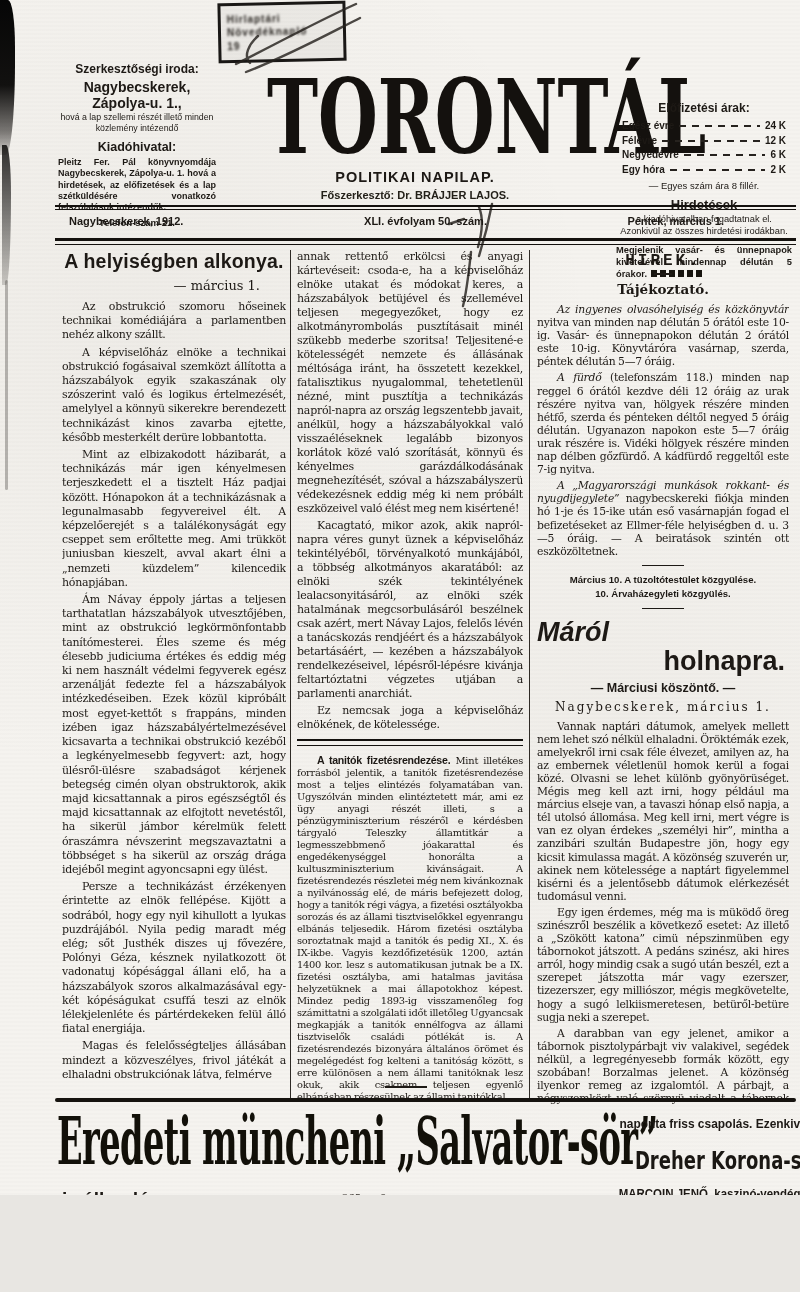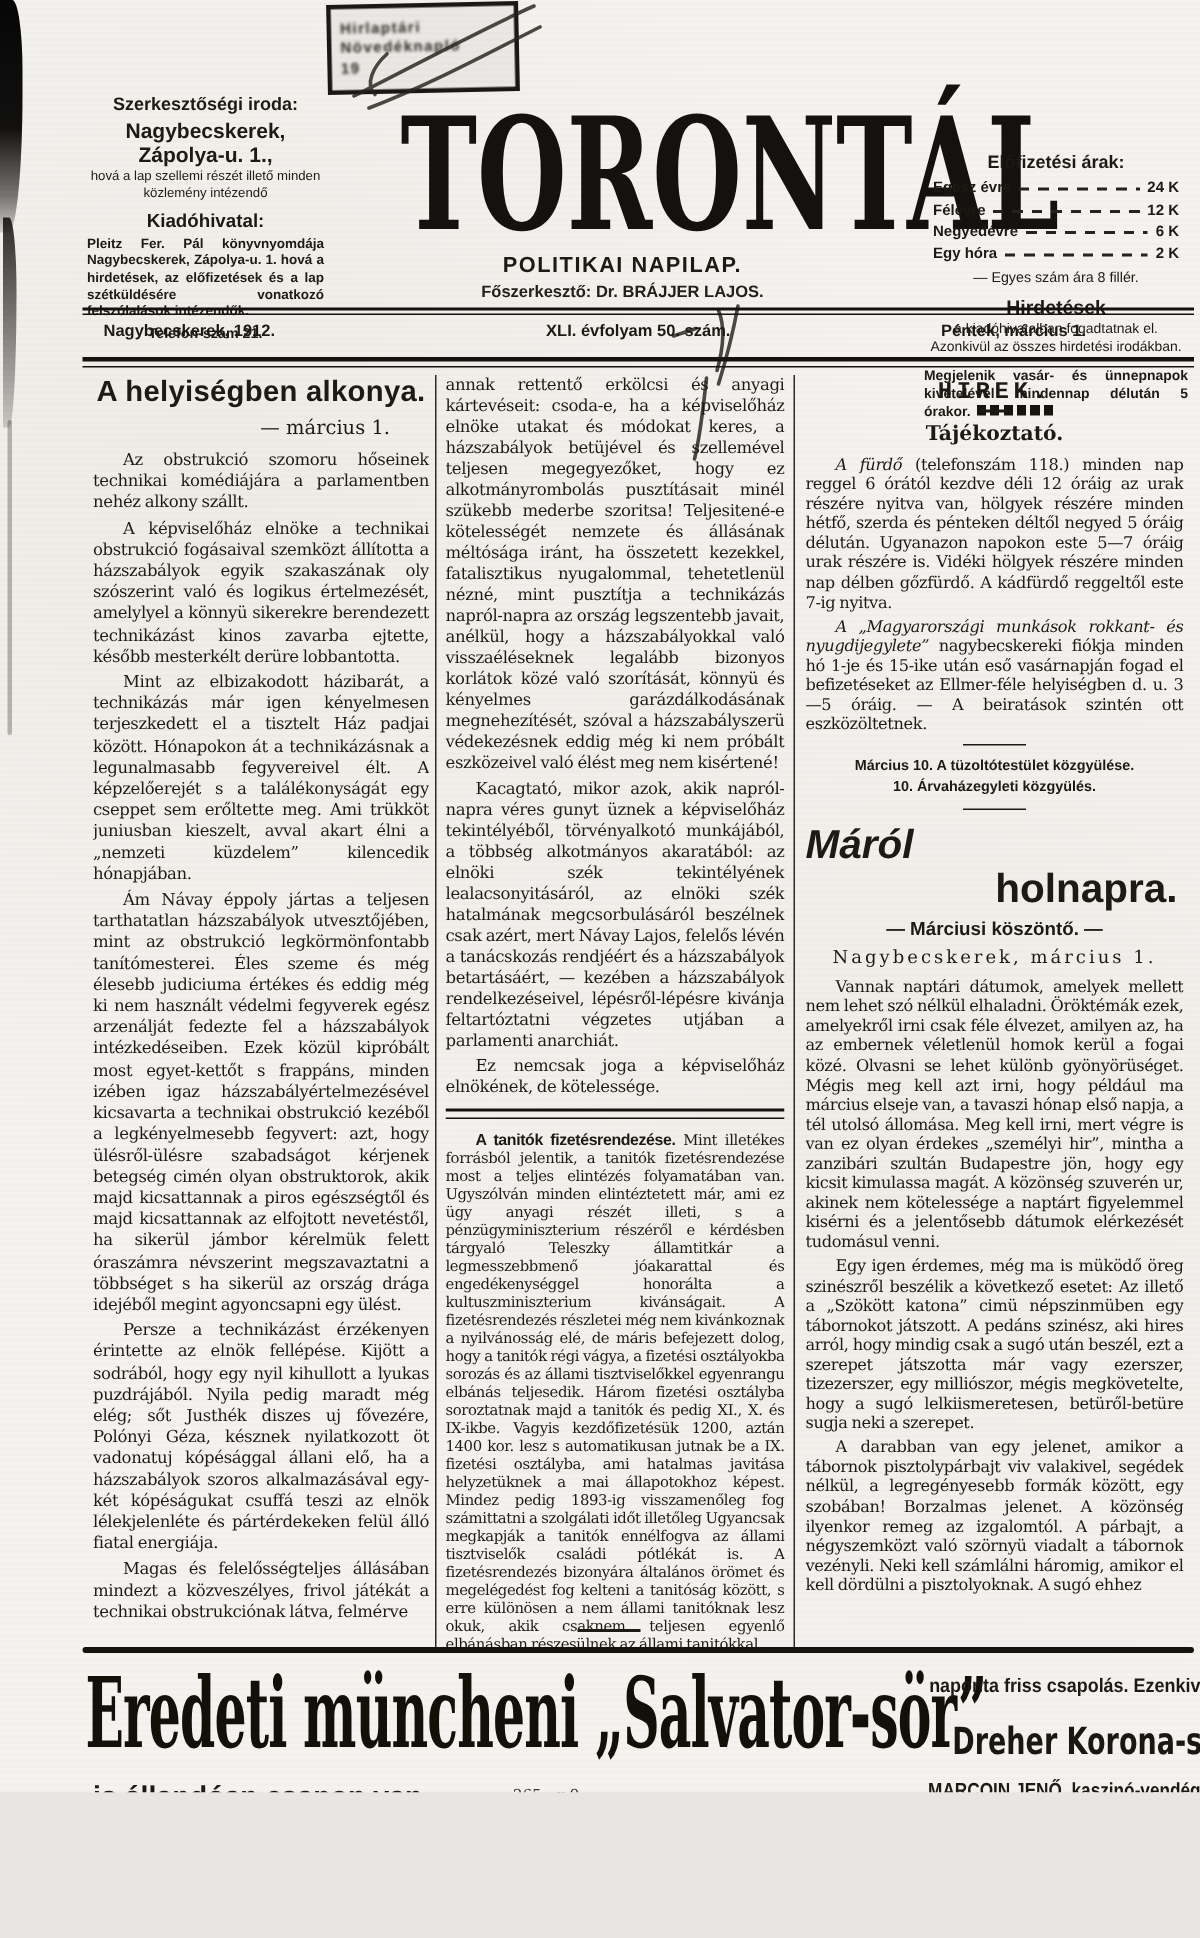--- a/index.html
+++ b/index.html
@@ -169,39 +169,40 @@
   <div class="abs hrule2"></div>
 
   <div class="abs col col1">
     <h2 class="art-title">A helyiségben alkonya.</h2>
     <div class="art-date">— március 1.</div>
     <p>Az obstrukció szomoru hőseinek technikai komédiájára a parlamentben nehéz alkony szállt.</p>
     <p>A képviselőház elnöke a technikai obstrukció fogásaival szemközt állította a házszabályok egyik szakaszának oly szószerint való és logikus értelmezését, amelylyel a könnyü sikerekre berendezett technikázást kinos zavarba ejtette, később mesterkélt derüre lobbantotta.</p>
     <p>Mint az elbizakodott házibarát, a technikázás már igen kényelmesen terjeszkedett el a tisztelt Ház padjai között. Hónapokon át a technikázásnak a legunalmasabb fegyvereivel élt. A képzelőerejét s a találékonyságát egy cseppet sem erőltette meg. Ami trükköt juniusban kieszelt, avval akart élni a „nemzeti küzdelem” kilencedik hónapjában.</p>
     <p>Ám Návay éppoly jártas a teljesen tarthatatlan házszabályok utvesztőjében, mint az obstrukció legkörmönfontabb tanítómesterei. Éles szeme és még élesebb judiciuma értékes és eddig még ki nem használt védelmi fegyverek egész arzenálját fedezte fel a házszabályok intézkedéseiben. Ezek közül kipróbált most egyet-kettőt s frappáns, minden izében igaz házszabályértelmezésével kicsavarta a technikai obstrukció kezéből a legkényelmesebb fegyvert: azt, hogy ülésről-ülésre szabadságot kérjenek betegség cimén olyan obstruktorok, akik majd kicsattannak a piros egészségtől és majd kicsattannak az elfojtott nevetéstől, ha sikerül jámbor kérelmük felett óraszámra névszerint megszavaztatni a többséget s ha sikerül az ország drága idejéből megint agyoncsapni egy ülést.</p>
     <p>Persze a technikázást érzékenyen érintette az elnök fellépése. Kijött a sodrából, hogy egy nyil kihullott a lyukas puzdrájából. Nyila pedig maradt még elég; sőt Justhék diszes uj fővezére, Polónyi Géza, késznek nyilatkozott öt vadonatuj kópésággal állani elő, ha a házszabályok szoros alkalmazásával egy-két kópéságukat csuffá teszi az elnök lélekjelenléte és pártérdekeken felül álló fiatal energiája.</p>
-    <p>Magas és felelősségteljes állásában mindezt a közveszélyes, frivol játékát a technikai obstrukciónak látva, felmérve</p>
+    <p>Magas és felelősségteljes állásában mindezt a közveszélyes, frivol játékát a elhaladni obstrukciónak látva, felmérve</p>
   </div>
 
   <div class="abs vrule vr1"></div>
 
   <div class="abs col col2">
     <p class="noindent">annak rettentő erkölcsi és anyagi kártevéseit: csoda-e, ha a képviselőház elnöke utakat és módokat keres, a házszabályok betüjével és szellemével teljesen megegyezőket, hogy ez alkotmányrombolás pusztításait minél szükebb mederbe szoritsa! Teljesitené-e kötelességét nemzete és állásának méltósága iránt, ha összetett kezekkel, fatalisztikus nyugalommal, tehetetlenül nézné, mint pusztítja a technikázás napról-napra az ország legszentebb javait, anélkül, hogy a házszabályokkal való visszaéléseknek legalább bizonyos korlátok közé való szorítását, könnyü és kényelmes garázdálkodásának megnehezítését, szóval a házszabályszerü védekezésnek eddig még ki nem próbált eszközeivel való élést meg nem kisértené!</p>
     <p>Kacagtató, mikor azok, akik napról-napra véres gunyt üznek a képviselőház tekintélyéből, törvényalkotó munkájából, a többség alkotmányos akaratából: az elnöki szék tekintélyének lealacsonyitásáról, az elnöki szék hatalmának megcsorbulásáról beszélnek csak azért, mert Návay Lajos, felelős lévén a tanácskozás rendjéért és a házszabályok betartásáért, — kezében a házszabályok rendelkezéseivel, lépésről-lépésre kivánja feltartóztatni végzetes utjában a parlamenti anarchiát.</p>
     <p>Ez nemcsak joga a képviselőház elnökének, de kötelessége.</p>
     <div class="drule"></div>
     <p class="news-text"><span class="news-lead">A tanitók fizetésrendezése.</span> <span>Mint illetékes forrásból jelentik, a tanitók fizetésrendezése most a teljes elintézés folyamatában van. Ugyszólván minden elintéztetett már, ami ez ügy anyagi részét illeti, s a pénzügyminiszterium részéről e kérdésben tárgyaló Teleszky államtitkár a legmesszebbmenő jóakarattal és engedékenységgel honorálta a kultuszminiszterium kivánságait. A fizetésrendezés részletei még nem kivánkoznak a nyilvánosság elé, de máris befejezett dolog, hogy a tanitók régi vágya, a fizetési osztályokba sorozás és az állami tisztviselőkkel egyenrangu elbánás teljesedik. Három fizetési osztályba soroztatnak majd a tanitók és pedig XI., X. és IX-ikbe. Vagyis kezdőfizetésük 1200, aztán 1400 kor. lesz s automatikusan jutnak be a IX. fizetési osztályba, ami hatalmas javitása helyzetüknek a mai állapotokhoz képest. Mindez pedig 1893-ig visszamenőleg fog számittatni a szolgálati időt illetőleg Ugyancsak megkapják a tanitók ennélfogva az állami tisztviselők családi pótlékát is. A fizetésrendezés bizonyára általános örömet és megelégedést fog kelteni a tanitóság között, s erre különösen a nem állami tanitóknak lesz okuk, akik csaknem teljesen egyenlő elbánásban részesülnek az állami tanitókkal</span></p>
   </div>
 
   <div class="abs vrule vr2"></div>
 
   <div class="abs col col3">
     <div class="hirek-title">HIREK.</div>
     <div class="sep-sm"></div>
     <div class="info-title">Tájékoztató.</div>
+    <p><span class="lead-it">Az ingyenes olvasóhelyiség és közkönyvtár</span><span> nyitva van minden nap délután 5 órától este 10-ig. Vasár- és ünnepnapokon délután 2 órától este 10-ig. Könyvtáróra vasárnap, szerda, péntek délután 5—7 óráig.</span></p>
     <p><span class="lead-it">A fürdő</span><span> (telefonszám 118.) minden nap reggel 6 órától kezdve déli 12 óráig az urak részére nyitva van, hölgyek részére minden hétfő, szerda és pénteken déltől negyed 5 óráig délután. Ugyanazon napokon este 5—7 óráig urak részére is. Vidéki hölgyek részére minden nap délben gőzfürdő. A kádfürdő reggeltől este 7-ig nyitva.</span></p>
     <p><span class="lead-it">A „Magyarországi munkások rokkant- és nyugdijegylete”</span><span> nagybecskereki fiókja minden hó 1-je és 15-ike után eső vasárnapján fogad el befizetéseket az Ellmer-féle helyiségben d. u. 3—5 óráig. — A beiratások szintén ott eszközöltetnek.</span></p>
     <div class="sep"></div>
     <div class="notice">Március 10. A tüzoltótestület közgyülése.</div>
     <div class="notice">10. Árvaházegyleti közgyülés.</div>
     <div class="sep"></div>
     <div class="feat-l1">Máról</div>
     <div class="feat-l2">holnapra.</div>
     <div class="feat-sub">— Márciusi köszöntő. —</div>
     <div class="feat-place">Nagybecskerek, március 1.</div>

